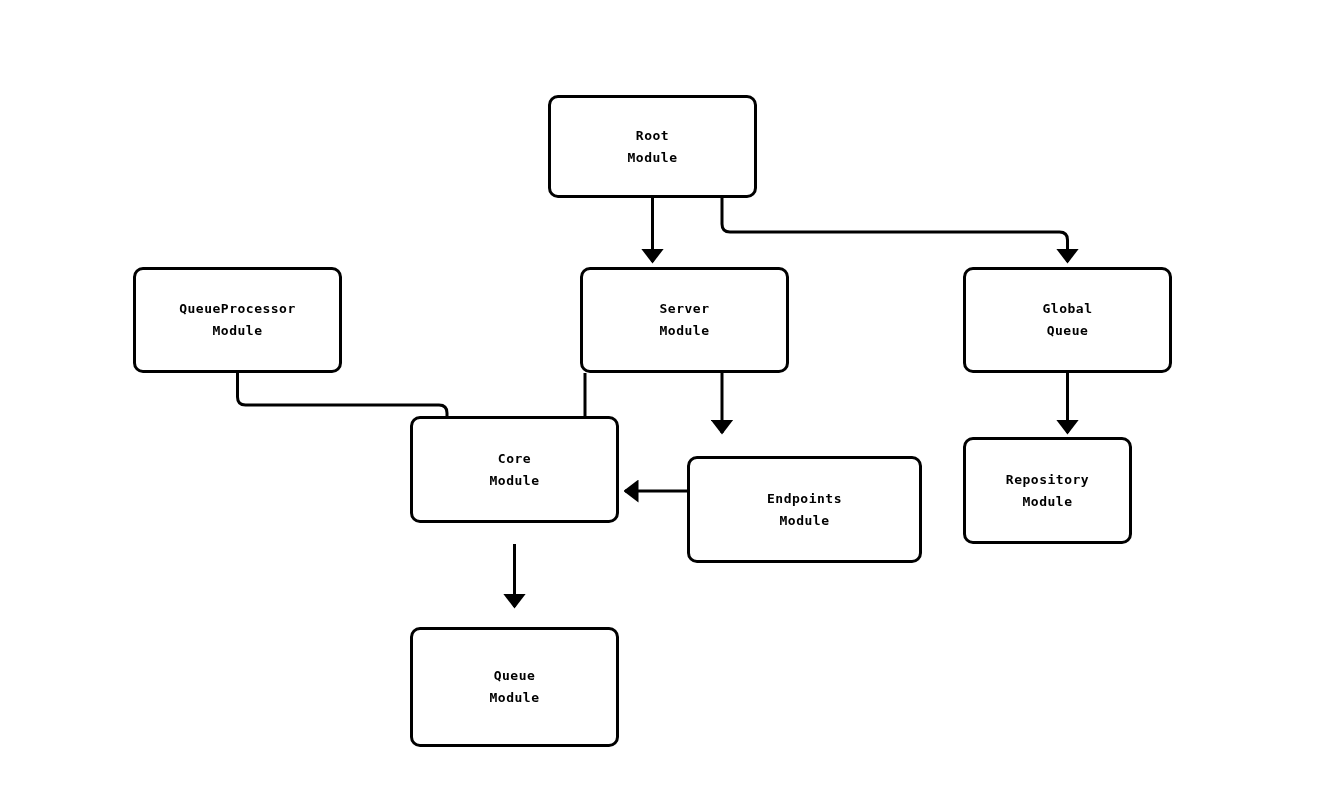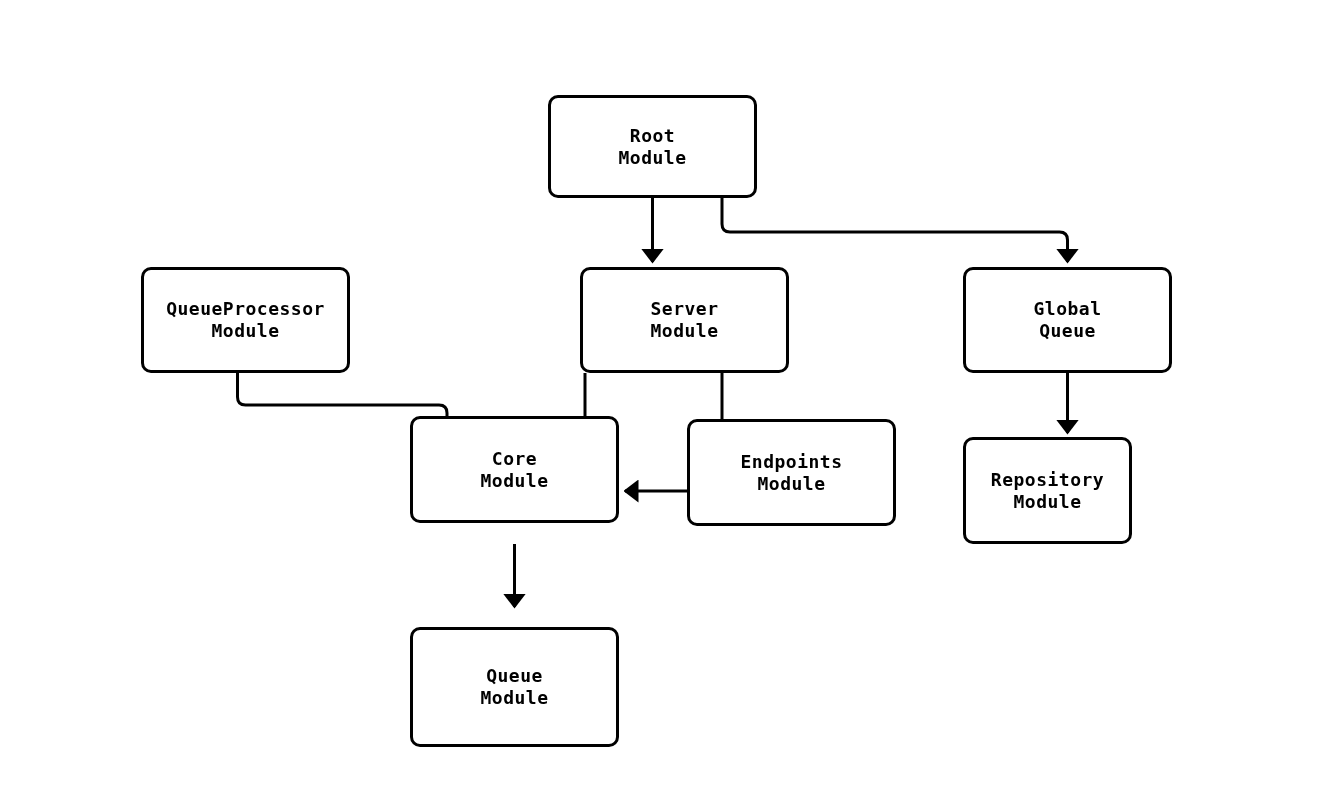--- a/index.html
+++ b/index.html
@@ -32,21 +32,21 @@
     box-sizing: border-box;
     background: #ffffff;
     border: 3px solid #000000;
     border-radius: 10px;
     display: flex;
     align-items: center;
     justify-content: center;
     text-align: center;
   }
   .node .label {
-    font-size: 18px;
+    font-size: 13px;
     font-weight: bold;
     line-height: 22px;
     color: #000000;
     white-space: pre-line;
     letter-spacing: 0.5px;
   }
 </style>
 </head>
 <body>
 
@@ -67,41 +67,41 @@
     <path class="edge" d="M1067.5,373 L1067.5,433" marker-end="url(#arrowhead)"></path>
     <path class="edge" d="M687,491 L625,491" marker-end="url(#arrowhead)"></path>
     <path class="edge" d="M514.5,544 L514.5,607" marker-end="url(#arrowhead)"></path>
   </svg>
 
   <div class="node" style="left:548px; top:95px;  width:209px; height:103px">
     <span class="label">Root
 Module</span>
   </div>
 
-  <div class="node" style="left:141px; top:267px; width:209px; height:106px">
+  <div class="node" style="left:133px; top:267px; width:209px; height:106px">
     <span class="label">QueueProcessor
 Module</span>
   </div>
 
   <div class="node" style="left:580px; top:267px; width:209px; height:106px">
     <span class="label">Server
 Module</span>
   </div>
 
   <div class="node" style="left:963px; top:267px; width:209px; height:106px">
     <span class="label">Global
 Queue</span>
   </div>
 
   <div class="node" style="left:410px; top:416px; width:209px; height:107px">
     <span class="label">Core
 Module</span>
   </div>
 
-  <div class="node" style="left:687px; top:419px; width:209px; height:107px">
+  <div class="node" style="left:687px; top:456px; width:235px; height:107px">
     <span class="label">Endpoints
 Module</span>
   </div>
 
   <div class="node" style="left:963px; top:437px; width:169px; height:107px">
     <span class="label">Repository
 Module</span>
   </div>
 
   <div class="node" style="left:410px; top:627px; width:209px; height:120px">

